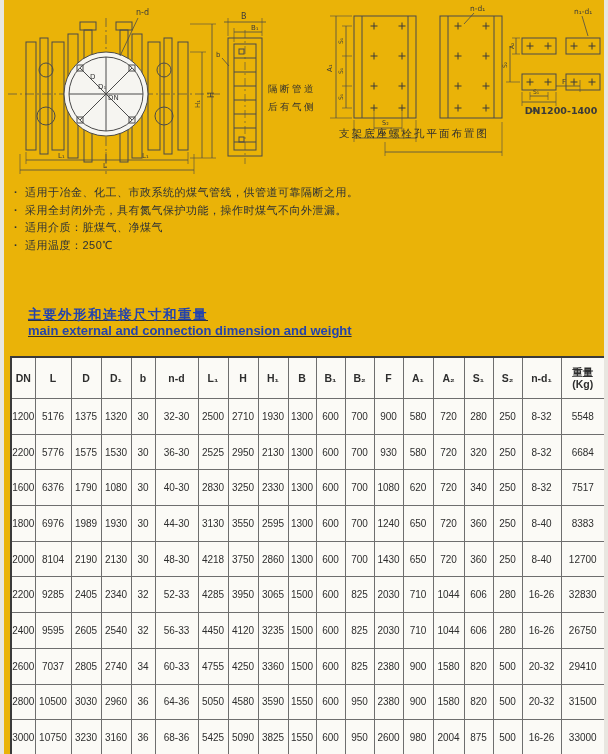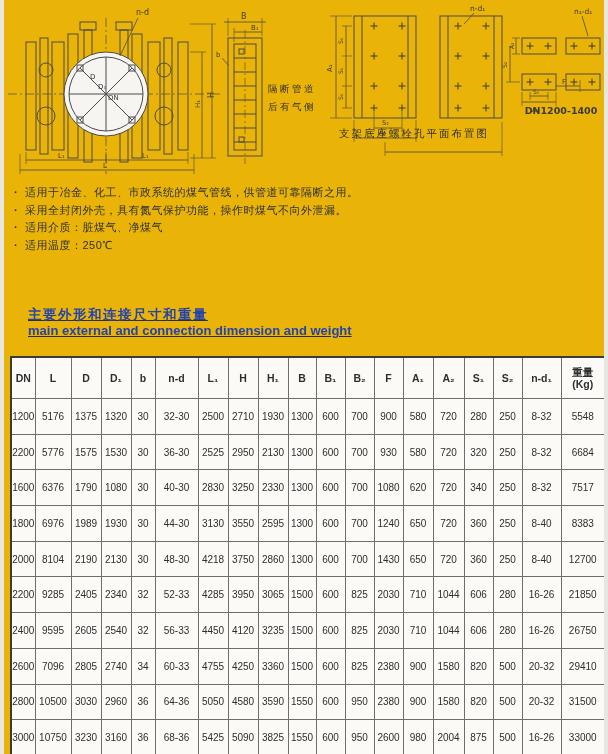--- a/index.html
+++ b/index.html
@@ -426,21 +426,21 @@
           <td>3065</td>
           <td>1500</td>
           <td>600</td>
           <td>825</td>
           <td>2030</td>
           <td>710</td>
           <td>1044</td>
           <td>606</td>
           <td>280</td>
           <td>16-26</td>
-          <td>21850</td>
+          <td>32830</td>
         </tr>
         <tr>
           <td>2400</td>
           <td>9595</td>
           <td>2605</td>
           <td>2540</td>
           <td>32</td>
           <td>56-33</td>
           <td>4450</td>
           <td>4120</td>
@@ -451,21 +451,21 @@
           <td>2030</td>
           <td>710</td>
           <td>1044</td>
           <td>606</td>
           <td>280</td>
           <td>16-26</td>
           <td>26750</td>
         </tr>
         <tr>
           <td>2600</td>
-          <td>7096</td>
+          <td>7037</td>
           <td>2805</td>
           <td>2740</td>
           <td>34</td>
           <td>60-33</td>
           <td>4755</td>
           <td>4250</td>
           <td>3360</td>
           <td>1500</td>
           <td>600</td>
           <td>825</td>

